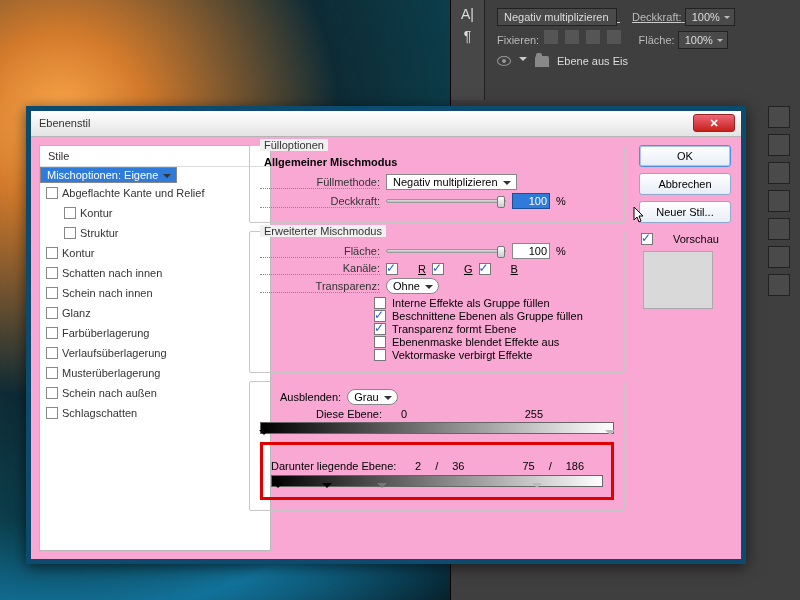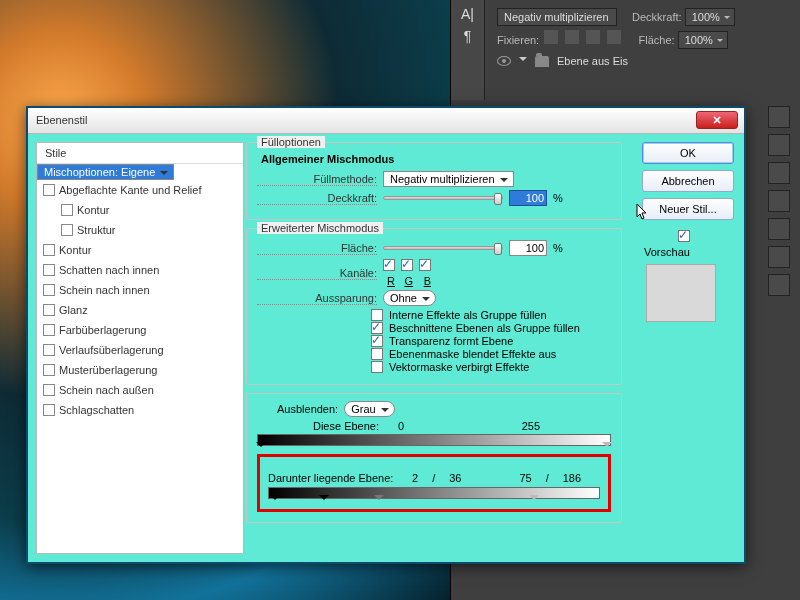--- a/index.html
+++ b/index.html
@@ -2,62 +2,62 @@
 <html><head>
 <meta charset="utf-8">
 <style>
   * { box-sizing: border-box; margin: 0; padding: 0; font-family: "Segoe UI", Tahoma, sans-serif; font-size: 11px; }
   body { width: 800px; height: 600px; overflow: hidden; background: #1c1c1c; position: relative; }
   .canvas-bg { position: absolute; top:0; left:0; width: 450px; height: 600px;
     background: radial-gradient(circle at 60px 120px, #ffa94d 0%, #d27a2b 14%, #0e2b35 45%, #0b3d4a 65%, #12729a 80%, #06202a 100%); }
   .side-panel { position: absolute; right:0; top:0; width: 350px; height:600px; background:#3f3f3f; border-left:1px solid #000; }
   .sp-dock { position:absolute; left:0; top:0; width:34px; height:100px; background:#474747; border-right:1px solid #222;}
   .sp-dock span{display:block;color:#ddd;text-align:center;margin-top:6px;font-size:14px;}
-  .sp-row { position:absolute; left:46px; top:8px; right:10px; color:#ccc; }
+  .sp-row { position:absolute; left:46px; top:8px; right:10px; color:#ccc;text-decoration:underline; }
   .sp-row2 { position:absolute; left:46px; top:30px; right:26px; color:#ccc; }
   .sp-sel { display:inline-block; background:#4a4a4a; border:1px solid #222; color:#ddd; padding:2px 6px; min-width:120px; }
   .sp-sel.small{min-width:44px;text-align:right;padding-right:14px;position:relative;}
   .sp-sel.small:after{content:"";position:absolute;right:4px;top:7px;border:3px solid transparent;border-top-color:#bbb;}
   .sp-lbl{color:#bbb;margin-left:12px;}
   .sp-layer{position:absolute;left:46px;top:55px;color:#ddd;display:flex;align-items:center;gap:8px;}
   .eye{width:14px;height:10px;border:1px solid #999;border-radius:50%;position:relative;}
   .eye:after{content:"";position:absolute;left:4px;top:2px;width:4px;height:4px;background:#999;border-radius:50%;}
   .tri{width:0;height:0;border:4px solid transparent;border-left-color:#ccc;transform:rotate(90deg);}
   .folder{width:14px;height:11px;background:#888;border-radius:2px 2px 0 0;position:relative;}
   .folder:before{content:"";position:absolute;top:-3px;left:1px;width:6px;height:3px;background:#888;border-radius:2px 2px 0 0;}
   .sp-icons{position:absolute;right:6px;top:100px;width:26px;}
   .sp-icons div{width:22px;height:22px;margin:6px 0;background:#4a4a4a;border:1px solid #222;}
 
   
-  .dlg { position:absolute; left:26px; top:106px; width:720px; height:458px; background:#5eead4; border:2px solid #0c4a6e; box-shadow:0 3px 14px rgba(0,0,0,.6);}
+  .dlg { position:absolute; left:26px; top:106px; width:720px; height:458px; background:#f9a8d4; border:5px solid #0c4a6e; box-shadow:0 3px 14px rgba(0,0,0,.6);}
   .titlebar{height:26px;background:linear-gradient(#fff,#e3e3e3);border-bottom:1px solid #b5b5b5;padding:5px 8px;color:#333;font-size:12px;position:relative;}
   .closebtn{position:absolute;right:6px;top:3px;width:42px;height:18px;background:linear-gradient(#e67,#c8201a);border-radius:3px;border:1px solid #922;color:#fff;text-align:center;line-height:16px;font-weight:bold;}
   .dlg-body{position:absolute;top:26px;left:0;right:0;bottom:0;padding:8px;}
-  .styles-col{position:absolute;left:8px;top:8px;width:208px;bottom:8px;border:1px solid #b9b9b9;background:#fff;}
+  .styles-col{position:absolute;left:8px;top:8px;width:232px;bottom:8px;border:1px solid #b9b9b9;background:#fff;}
   .styles-hdr{padding:4px 8px;border-bottom:1px solid #ddd;color:#333;}
   .style-item{padding:4px 8px 4px 22px;color:#333;position:relative;white-space:nowrap;}
   .style-item.sel{background:#2f7bd9;color:#fff;}
   .style-item .cb{position:absolute;left:6px;top:4px;width:12px;height:12px;border:1px solid #888;background:#fff;}
   .style-item.indent{padding-left:40px;}
   .style-item.indent .cb{left:24px;}
 
   .opts{position:absolute;left:218px;top:8px;width:376px;bottom:8px;}
   .gbox{border:1px solid #c6c6c6;border-radius:2px;margin-bottom:8px;padding:8px 10px 10px;position:relative;}
   .gtitle{position:absolute;top:-7px;left:10px;background:#f0f0f0;padding:0 4px;color:#333;}
   .subhdr{font-weight:bold;margin:2px 0 6px 4px;}
   .frow{display:flex;align-items:center;margin:3px 0;gap:6px;}
   .flbl{width:120px;text-align:right;color:#333;text-decoration:underline dotted;text-decoration-color:transparent;border-bottom:1px dotted #888;}
   .sel{border:1px solid #888;background:#fff;padding:1px 18px 1px 6px;position:relative;display:inline-block;min-width:110px;}
   .sel:after{content:"";position:absolute;right:5px;top:6px;border:4px solid transparent;border-top-color:#333;}
   .sel.sm{min-width:48px;border-radius:8px;}
   .slider{flex:0 0 120px;height:4px;background:linear-gradient(#ddd,#bbb);border:1px solid #999;border-radius:2px;position:relative;}
   .slider .thumb{position:absolute;top:-4px;width:8px;height:12px;background:linear-gradient(#fff,#ccc);border:1px solid #777;border-radius:2px;}
   .ninput{width:38px;border:1px solid #888;background:#fff;text-align:right;padding:1px 2px;}
   .ninput.hl{background:#2f7bd9;color:#fff;border-color:#1a4e99;}
-  .chk{display:inline-flex;align-items:flex-end;gap:4px;flex-direction:column;}
+  .chk{display:inline-flex;align-items:flex-end;gap:20px;}
   .cbx{width:12px;height:12px;border:1px solid #777;background:#fff;display:inline-block;position:relative;}
   .cbx.ck:after{content:"✓";position:absolute;left:-1px;top:-3px;color:#2a62c9;font-size:12px;}
   .chlist{margin-left:114px;}
   .chlist .frow{margin:1px 0;}
 
   .blend-gradient{height:12px;background:linear-gradient(to right,#000,#fff);border:1px solid #666;margin:2px 0 8px;position:relative;}
   .marker{position:absolute;bottom:-7px;width:0;height:0;border:5px solid transparent;border-top-color:#000;}
   .marker.white{border-top-color:#bbb;}
   .marker.gray{border-top-color:#777;}
   .blend-lbl{display:flex;justify-content:space-between;margin:0 2px;}
@@ -160,21 +160,21 @@
           <span class="chk">
               <span class="cbx ck"></span>
               <u>G</u>
             </span>
           <span class="chk">
               <span class="cbx ck"></span>
               <u>B</u>
             </span>
         </div>
         <div class="frow">
-          <span class="flbl">Aussparung:</span>
+          <span class="flbl">Transparenz:</span>
           <span class="sel sm">Ohne</span>
         </div>
         <div class="chlist" id="advchecks">
             <div class="frow">
               <span class="cbx"></span>
               <span>Interne Effekte als Gruppe füllen</span>
             </div>
             <div class="frow">
               <span class="cbx ck"></span>
               <span>Beschnittene Ebenen als Gruppe füllen</span>

